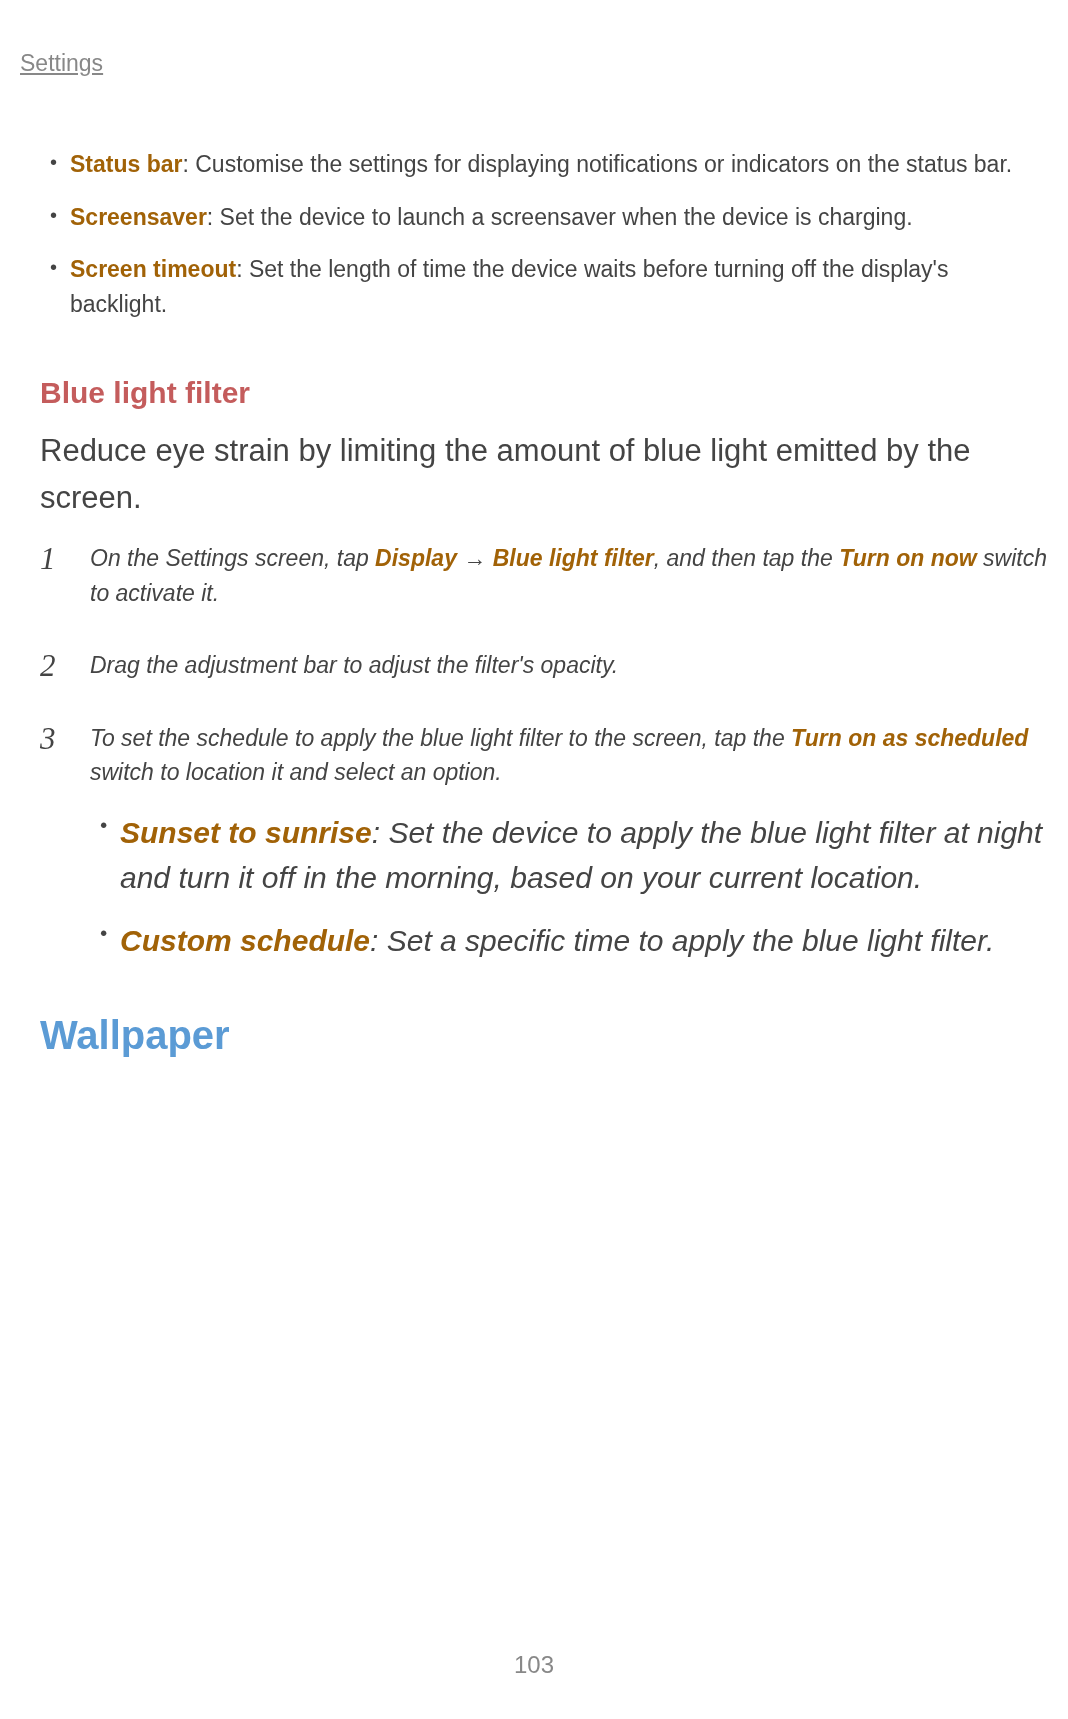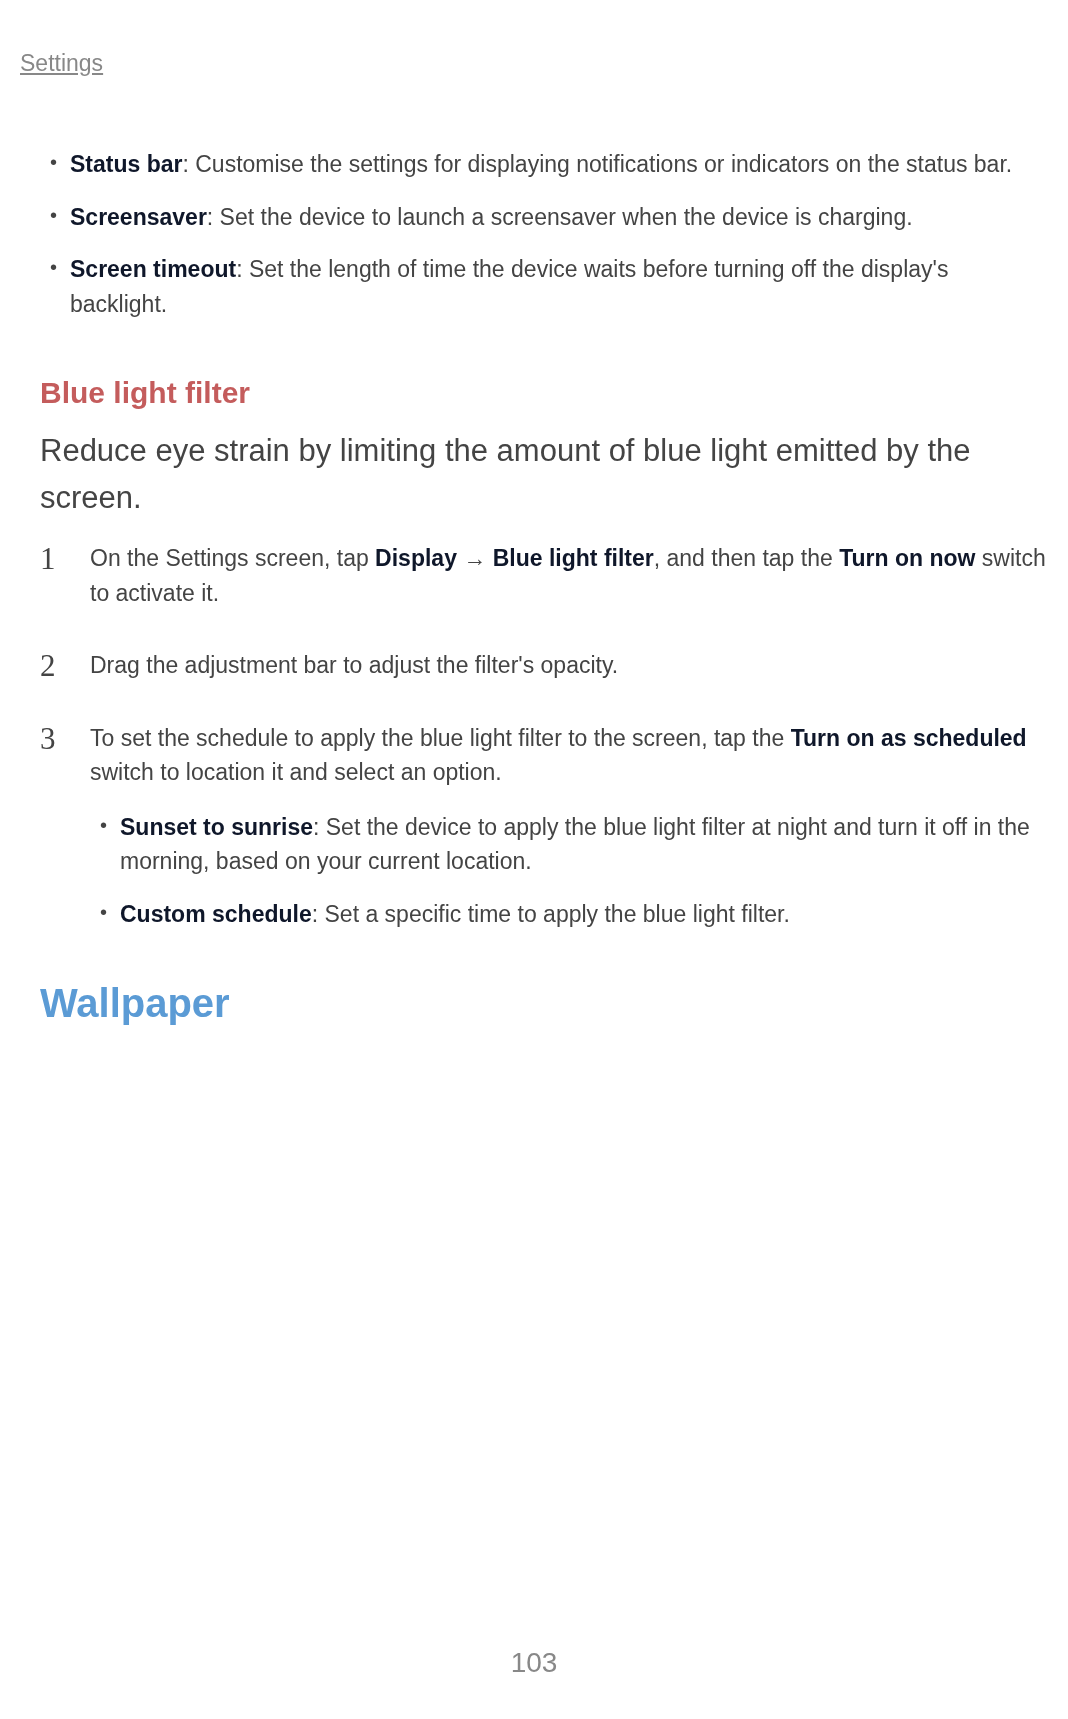--- a/index.html
+++ b/index.html
@@ -48,21 +48,21 @@
     .bullet-list li::before {
       content: "•";
       position: absolute;
       left: 10px;
       top: 0;
       color: #444;
       font-size: 20px;
     }
     .bold {
       font-weight: 700;
-      color: #0f172a;
+      color: #a16207;
       margin-top: 20px;
     }
     .sub-heading {
       color: #C45C5C;
       font-size: 30px;
       font-weight: 700;
       margin-bottom: 18px;
       margin-left: 0px;
     }
     .body-text {
@@ -93,41 +93,42 @@
       list-style: none;
       counter-reset: step;
     }
     .numbered-list > li {
       position: relative;
       padding-left: 50px;
       margin-bottom: 38px;
       font-size: 23px;
       line-height: 1.5;
       color: #444;
+      font-style: italic;
     }
     .numbered-list > li::before {
       counter-increment: step;
       content: counter(step);
       position: absolute;
       left: 0;
       top: -5px;
       font-size: 31px;
       font-weight: 400;
       color: #444;
       font-family: Georgia, serif;
     }
     .sub-bullet-list {
       list-style: none;
       margin-top: 20px;
     }
     .sub-bullet-list li {
       position: relative;
       padding-left: 30px;
       margin-bottom: 18px;
-      font-size: 23px;
+      font-size: 30px;
       line-height: 1.5;
       color: #444;
     }
     .sub-bullet-list li::before {
       content: "•";
       position: absolute;
       left: 10px;
       top: 0;
       color: #444;
       font-size: 20px;
@@ -138,21 +139,21 @@
       font-weight: 700;
       margin-top: 50px;
       margin-bottom: 18px;
     }
     .page-number {
       position: absolute;
       bottom: 40px;
       left: 50%;
       transform: translateX(-50%);
       color: #888;
-      font-size: 28px;
+      font-size: 24px;
     }
     .arrow {
       font-family: Arial, sans-serif;
     }
   </style>
 </head>
 <body>
 
 <div class="page">
   <div class="header">Settings</div>

